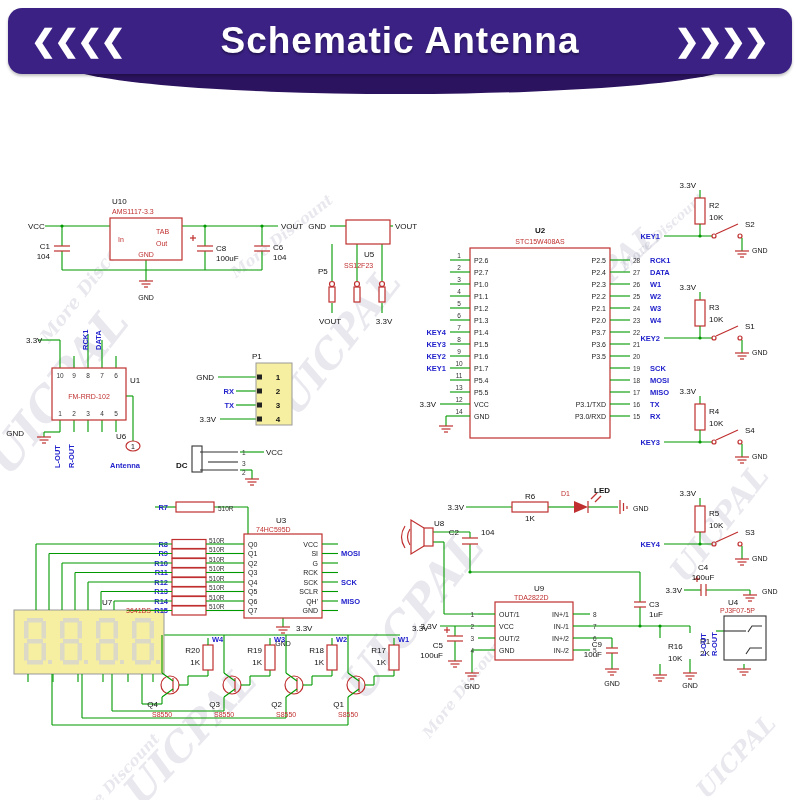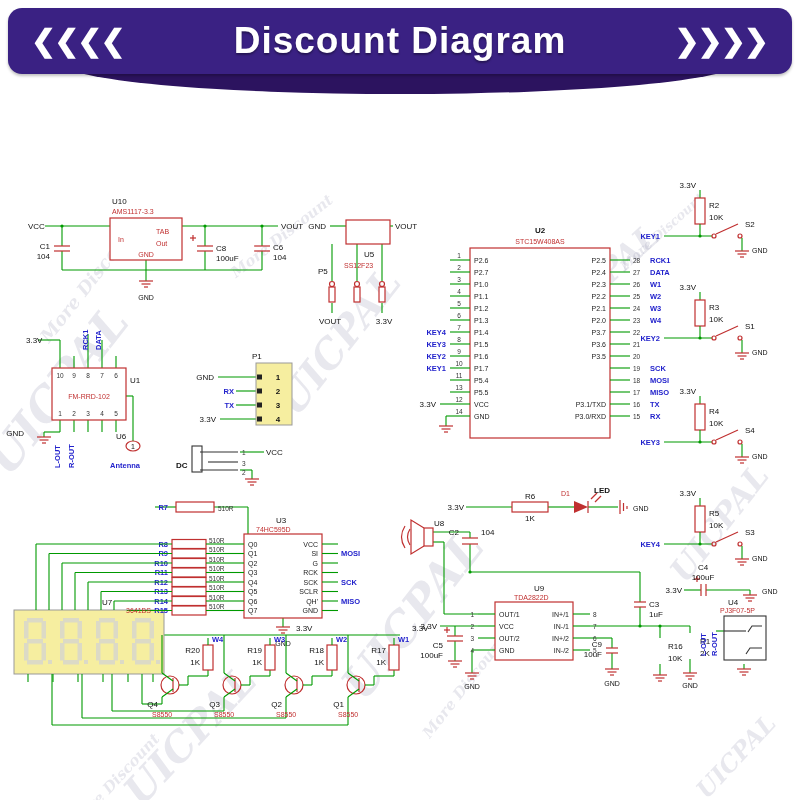--- a/index.html
+++ b/index.html
@@ -40,21 +40,21 @@
 
 <div class="banner-wrap">
   <div class="swoosh"></div>
   <div class="banner">
     <div class="chev">
       <span>❮</span>
         <span>❮</span>
         <span>❮</span>
         <span>❮</span>
     </div>
-    <h1>Discount Diagram</h1>
+    <h1>Schematic Antenna</h1>
     <div class="chev">
       <span>❯</span>
         <span>❯</span>
         <span>❯</span>
         <span>❯</span>
     </div>
   </div>
 </div>
 
 <svg id="schem" width="800" height="700" viewBox="0 0 800 700">

